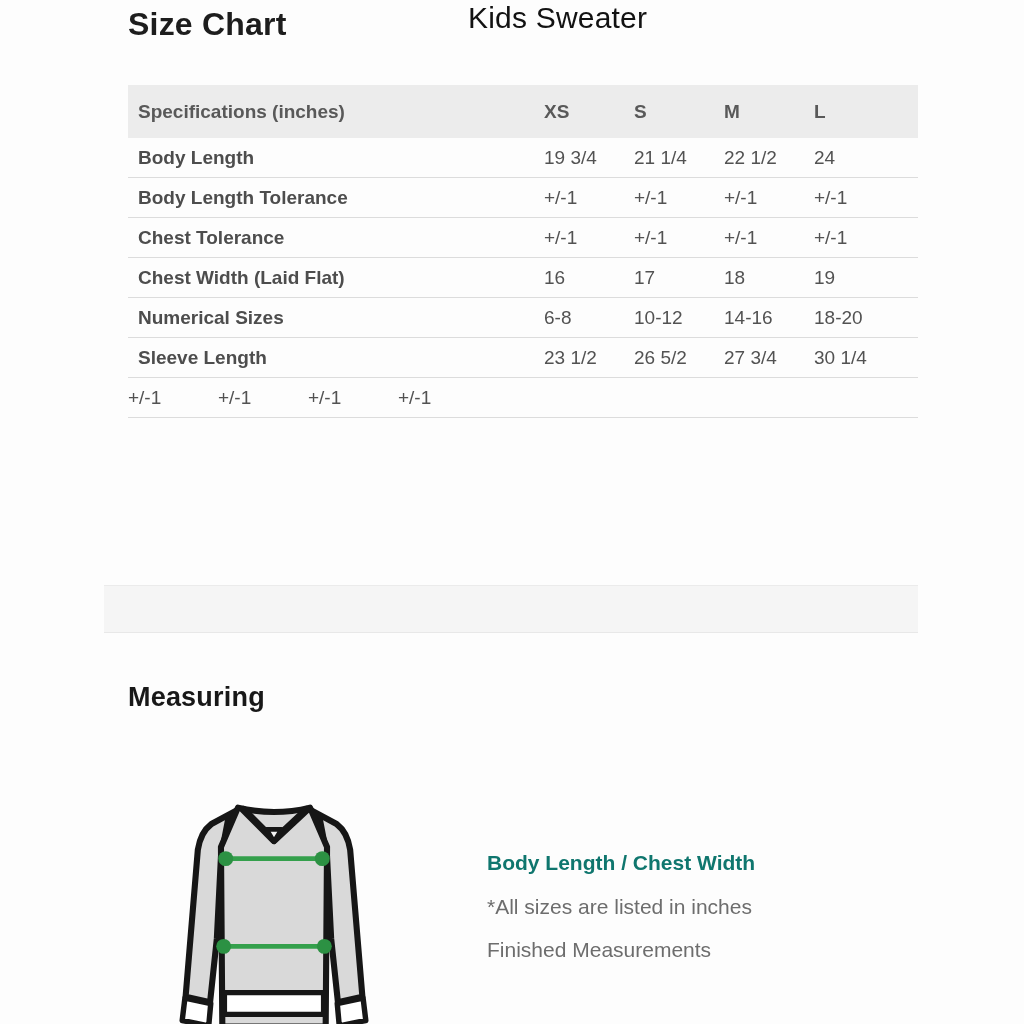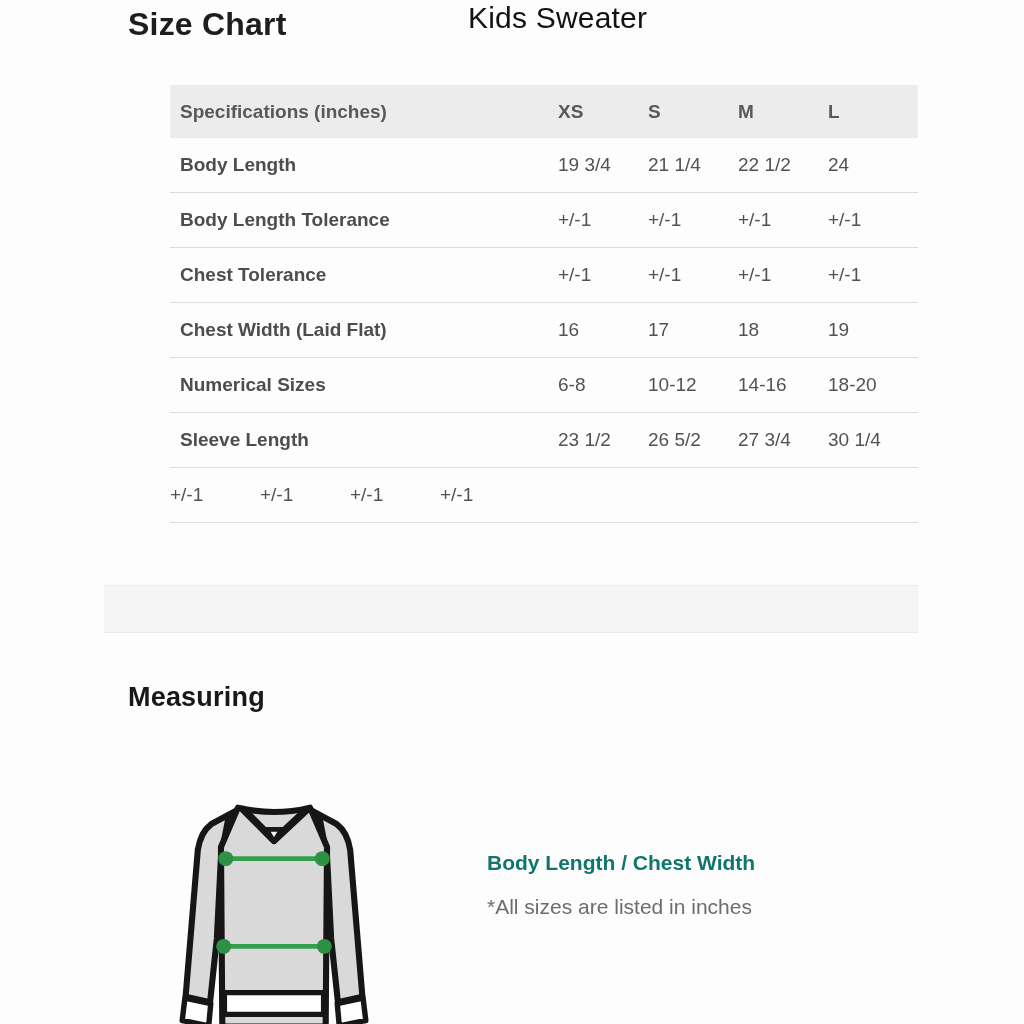--- a/index.html
+++ b/index.html
@@ -7,23 +7,23 @@
     position:relative; width:1024px; height:1024px; overflow:hidden;
     background:#fdfdfd; font-family:"Liberation Sans", sans-serif;
   }
 
   
   .size-chart-title { position:absolute; left:128px; top:6px; font-size:32px; font-weight:700; color:#1d1d1d; letter-spacing:.2px; }
   .product-title    { position:absolute; left:468px; top:1px; font-size:30px; font-weight:400; color:#121212; letter-spacing:.2px; }
 
   
   .spec-table { position:absolute; left:128px; top:85px; width:790px; }
-  .trowbase { display:flex; align-items:center; padding-right:0; box-sizing:border-box;margin-left:42px; }
+  .trowbase { display:flex; align-items:center; padding-right:14px; box-sizing:border-box; }
   .thead { height:53px; background:#ececec; font-size:19px; font-weight:700; color:#595959; }
-  .trow  { height:55px; border-bottom:1px solid #dcdcdc; font-size:19px; }
+  .trow  { height:40px; border-bottom:1px solid #dcdcdc; font-size:19px; }
   .label-col { flex:1; padding-left:10px; }
   .trow .label-col { font-weight:700; color:#4d4d4d; }
   .size-col { width:90px; }
   .trow .size-col { color:#525252; }
 
   
   .section-divider {
     position:absolute; left:104px; top:585px; width:814px; height:46px;
     background:#f5f5f5; border-top:1px solid #ebebeb; border-bottom:1px solid #e8e8e8;
   }
@@ -134,14 +134,15 @@
     <circle cx="79" cy="93" r="11" fill="#2c9143"></circle>
     <circle cx="221" cy="93" r="11" fill="#2c9143"></circle>
 
     <line x1="76" y1="222" x2="224" y2="222" stroke-width="7" stroke-linecap="round" stroke="#34a04c"></line>
     <circle cx="76" cy="222" r="11" fill="#2c9143"></circle>
     <circle cx="224" cy="222" r="11" fill="#2c9143"></circle>
   </svg>
 
   <div class="diagram-label">Body Length / Chest Width</div>
   <div class="note-line1">*All sizes are listed in inches</div>
+  <div class="note-line2">Finished Measurements</div>
 
 </div>
 
 </body></html>

